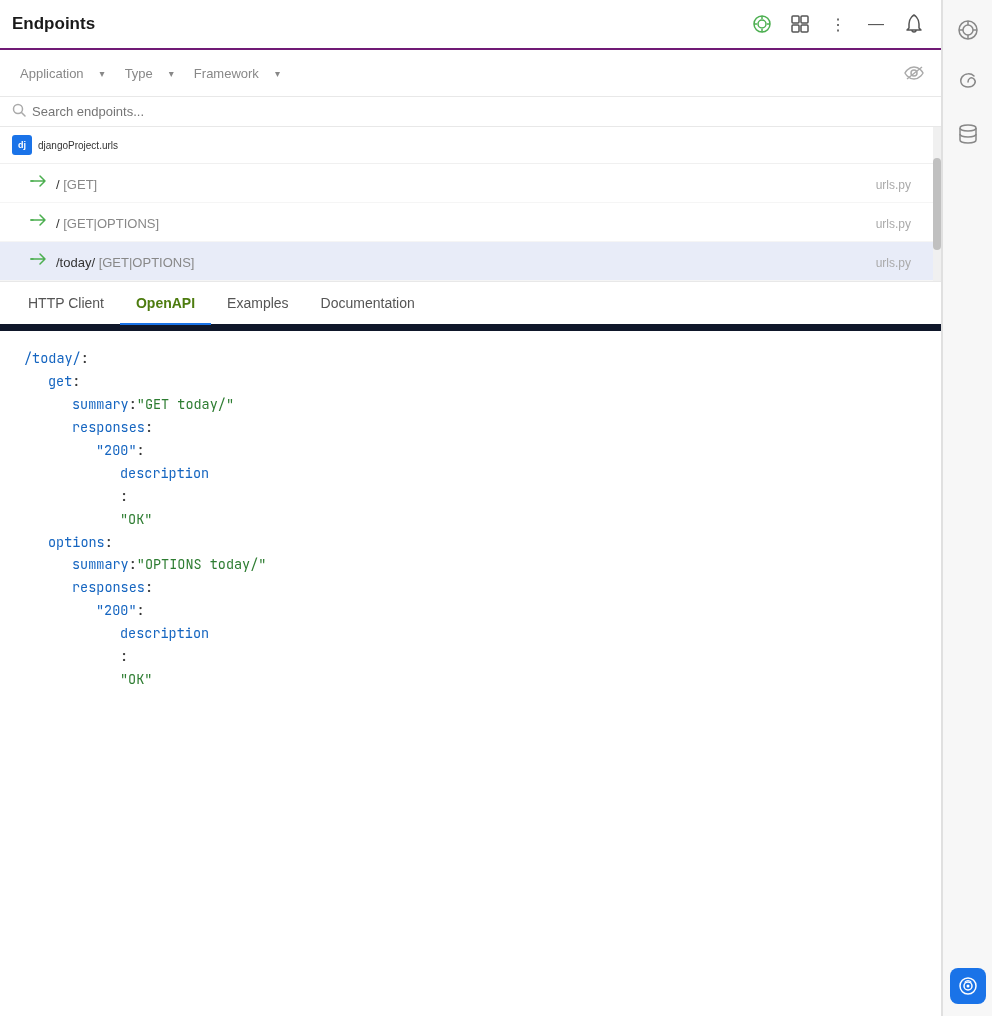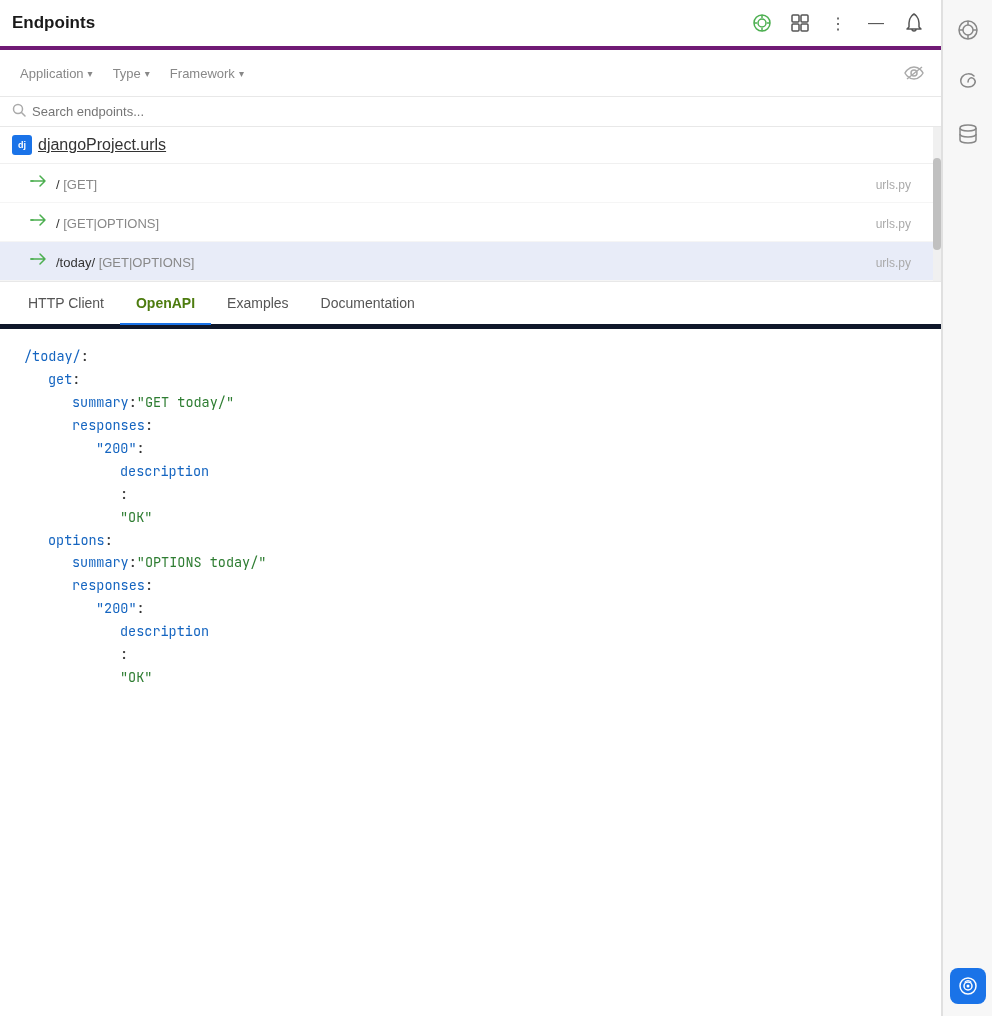--- a/index.html
+++ b/index.html
@@ -20,21 +20,21 @@
       border-right: 1px solid #e0e0e0;
     }
 
     
     .header {
       display: flex;
       align-items: center;
       justify-content: space-between;
       padding: 0 12px;
       height: 50px;
-      border-bottom: 4px solid #701a75;
+      border-bottom: 2px solid #701a75;
       background: #fff;
     }
     .header-title {
       font-size: 17px;
       font-weight: 700;
       color: #1a1a1a;
     }
     .header-actions {
       display: flex;
       align-items: center;
@@ -59,21 +59,21 @@
       display: flex;
       align-items: center;
       padding: 8px 12px;
       gap: 4px;
       border-bottom: 1px solid #e8e8e8;
       background: #fff;
     }
     .filter-btn {
       display: flex;
       align-items: center;
-      gap: 4px;
+      gap: 16px;
       padding: 4px 8px;
       border: none;
       background: none;
       cursor: pointer;
       color: #888;
       font-size: 13px;
       border-radius: 4px;
     }
     .filter-chevron { font-size: 10px; }
     .filter-spacer { flex: 1; }
@@ -130,24 +130,23 @@
       border-radius: 3px;
       display: flex;
       align-items: center;
       justify-content: center;
       font-size: 9px;
       color: #fff;
       font-weight: 700;
       flex-shrink: 0;
     }
     .project-name {
-      font-size: 16px;
+      font-size: 10px;
       color: #333;
       font-weight: 500;
-      text-decoration: underline;
     }
 
     
     .list-container {
       position: relative;
       overflow: hidden;
     }
 
     .endpoint-item {
       display: flex;
@@ -195,21 +194,21 @@
       top: 0;
       width: 8px;
       background: #c0c0c0;
       border-radius: 4px;
     }
 
     
     .tab-bar {
       display: flex;
       align-items: center;
-      border-bottom: 5px solid #0f172a;
+      border-bottom: 7px solid #0f172a;
       background: #fff;
       padding: 0 12px;
     }
     .tab-item {
       padding: 12px 16px;
       font-size: 14px;
       color: #555;
       cursor: pointer;
       border-bottom: 2px solid transparent;
       position: relative;

